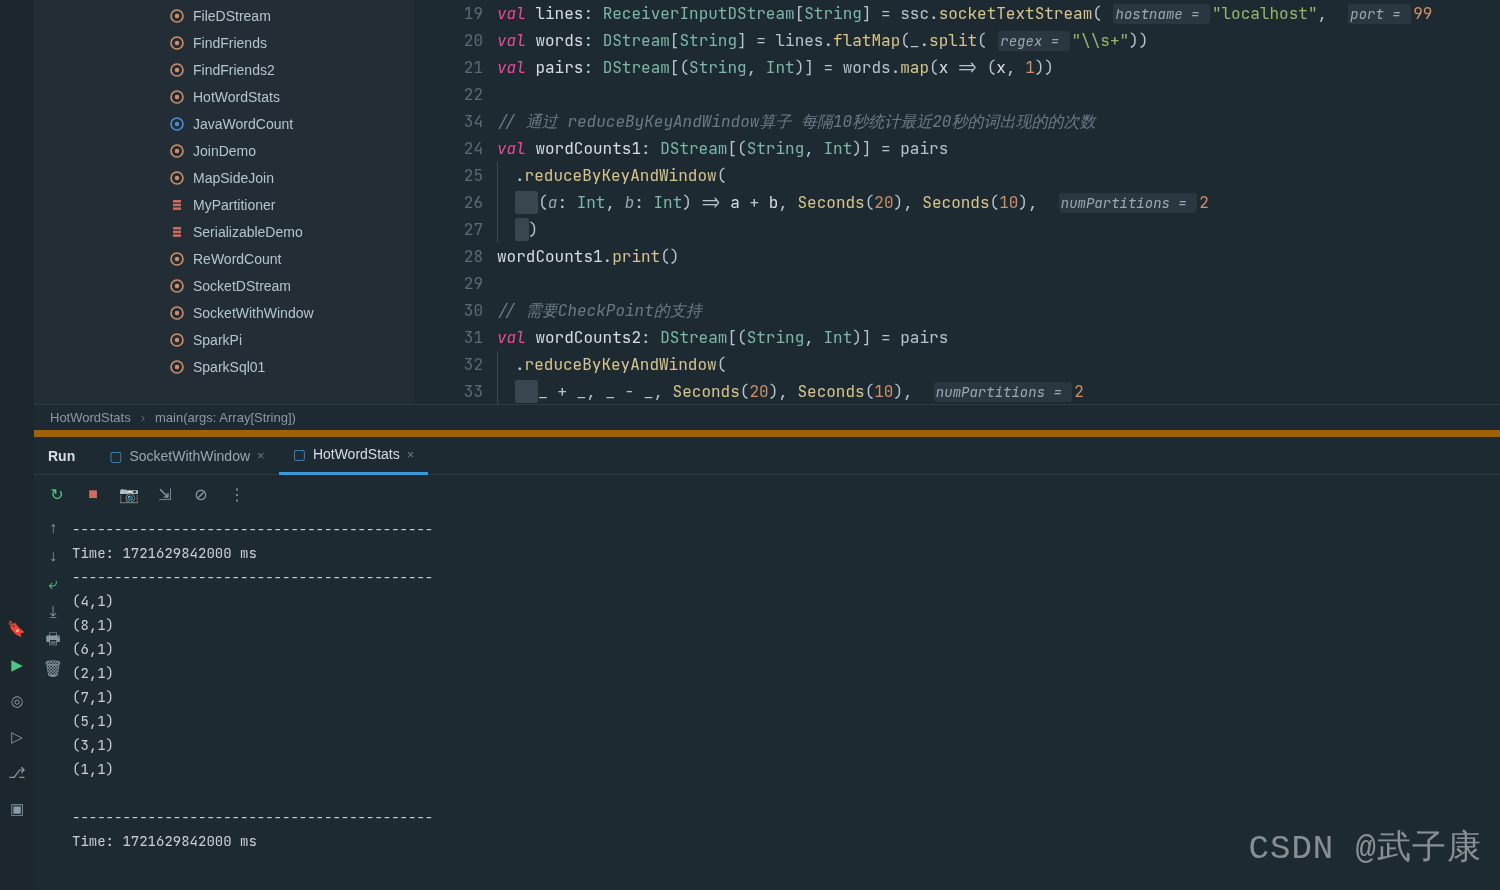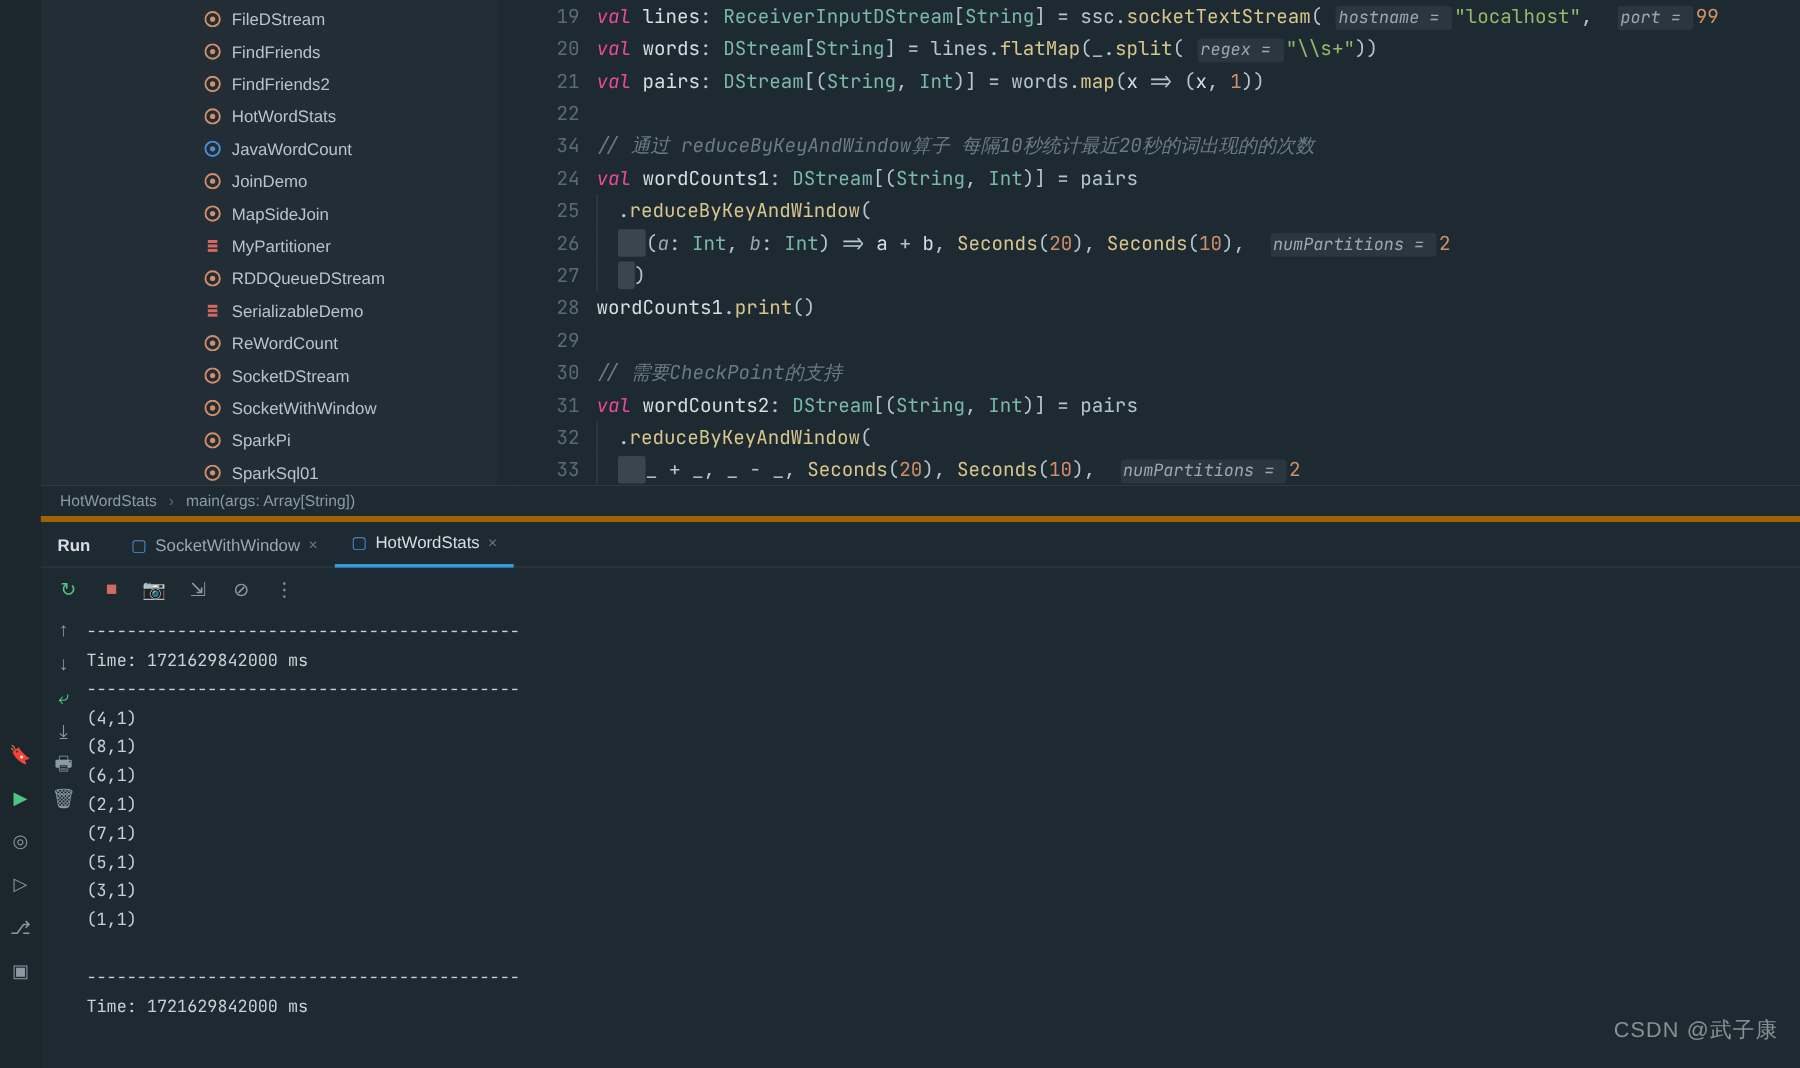--- a/index.html
+++ b/index.html
@@ -25,36 +25,36 @@
 .k-call { color:#d7c58c; }
 .k-str { color:#94b869; }
 .k-num { color:#d08f68; }
 .k-comment { color:#6a7b85; font-style:italic; }
 .k-param { color:#9aa7b0; font-style:italic; }
 .k-hint { background:#2a3740; color:#9aa7b0; font-style:italic; padding:1px 2px; border-radius:3px; margin:0 2px; font-size:14px; }
 .guide { border-left:1px solid #3a4750; display:inline-block; width:1px; height:27px; vertical-align:top; margin-right:17px; }
 .selbg { background:#39464f; border-radius:2px; padding:1px 2px; }
 .breadcrumb { height:26px; background:#1e2a32; border-top:1px solid #2e3a42; font-size:13px; color:#8a9aa5; display:flex; align-items:center; padding-left:16px; gap:10px; }
 .breadcrumb .sep { color:#5a6b76; }
-.bottom { height:460px; background:#1e2a32; border-top:5px solid #a16207; display:flex; flex-direction:column; }
+.bottom { height:460px; background:#1e2a32; border-top:7px solid #a16207; display:flex; flex-direction:column; }
 .run-tabs { height:38px; display:flex; align-items:center; padding-left:14px; gap:0; border-bottom:1px solid #2e3a42; }
 .run-label { font-size:14px; color:#d7dde2; font-weight:600; margin-right:20px; }
 .rtab { display:flex; align-items:center; height:38px; padding:0 14px; font-size:14px; color:#9aa7b0; cursor:pointer; gap:7px; }
 .rtab.active { color:#d7dde2; border-bottom:3px solid #3a9ad9; }
 .rtab .tclose { color:#6a7b85; font-size:13px; }
 .toolbar-row { height:38px; display:flex; align-items:center; padding-left:14px; gap:18px; }
 .tb-icon { width:18px; height:18px; display:flex; align-items:center; justify-content:center; color:#8a9aa5; cursor:pointer; }
 .tb-icon.rerun { color:#4fc484; }
 .tb-icon.stop { color:#d16a5f; }
 .console-wrap { flex:1; display:flex; overflow:hidden; }
 .console-gutter { width:38px; display:flex; flex-direction:column; align-items:center; padding-top:6px; gap:10px; }
 .cg-icon { width:18px; height:18px; display:flex; align-items:center; justify-content:center; color:#8a9aa5; cursor:pointer; }
 .cg-icon.wrap-active { color:#4fc484; }
 .console { flex:1; font-family:"JetBrains Mono",Menlo,monospace; font-size:14px; line-height:24px; color:#c8d0d6; white-space:pre; overflow:hidden; padding-top:4px; }
-.watermark { position:absolute; right:18px; bottom:20px; font-size:18px; color:rgba(220,225,230,0.55); font-family:Liberation Sans, sans-serif; letter-spacing:1px; pointer-events:none; }
+.watermark { position:absolute; right:18px; bottom:20px; font-size:34px; color:rgba(220,225,230,0.55); font-family:Liberation Mono, monospace; letter-spacing:1px; pointer-events:none; }
 </style>
 </head>
 <body>
 
 <div class="ide">
   <div class="leftbar">
     <div class="lb-icon">🔖</div>
     <div class="lb-icon active">▶</div>
     <div class="lb-icon">◎</div>
     <div class="lb-icon">▷</div>
@@ -130,29 +130,20 @@
           </div>
           <div class="tree-item">
             <span class="ti-icon">
               <svg viewBox="0 0 14 14">
                 <rect x="3" y="2" width="8" height="2.5" fill="#d16a5f"></rect>
                 <rect x="3" y="5.7" width="8" height="2.5" fill="#d16a5f"></rect>
                 <rect x="3" y="9.4" width="8" height="2.5" fill="#d16a5f"></rect>
               </svg>
             </span>
             <span>MyPartitioner</span>
-          </div>
-          <div class="tree-item">
-            <span class="ti-icon">
-              <svg viewBox="0 0 14 14">
-                <circle cx="7" cy="7" r="6" fill="none" stroke="#d08f68" stroke-width="1.6"></circle>
-                <circle cx="7" cy="7" r="2.2" fill="#d08f68"></circle>
-              </svg>
-            </span>
-            <span>RDDQueueDStream</span>
           </div>
           <div class="tree-item">
             <span class="ti-icon">
               <svg viewBox="0 0 14 14">
                 <rect x="3" y="2" width="8" height="2.5" fill="#d16a5f"></rect>
                 <rect x="3" y="5.7" width="8" height="2.5" fill="#d16a5f"></rect>
                 <rect x="3" y="9.4" width="8" height="2.5" fill="#d16a5f"></rect>
               </svg>
             </span>
             <span>SerializableDemo</span>

